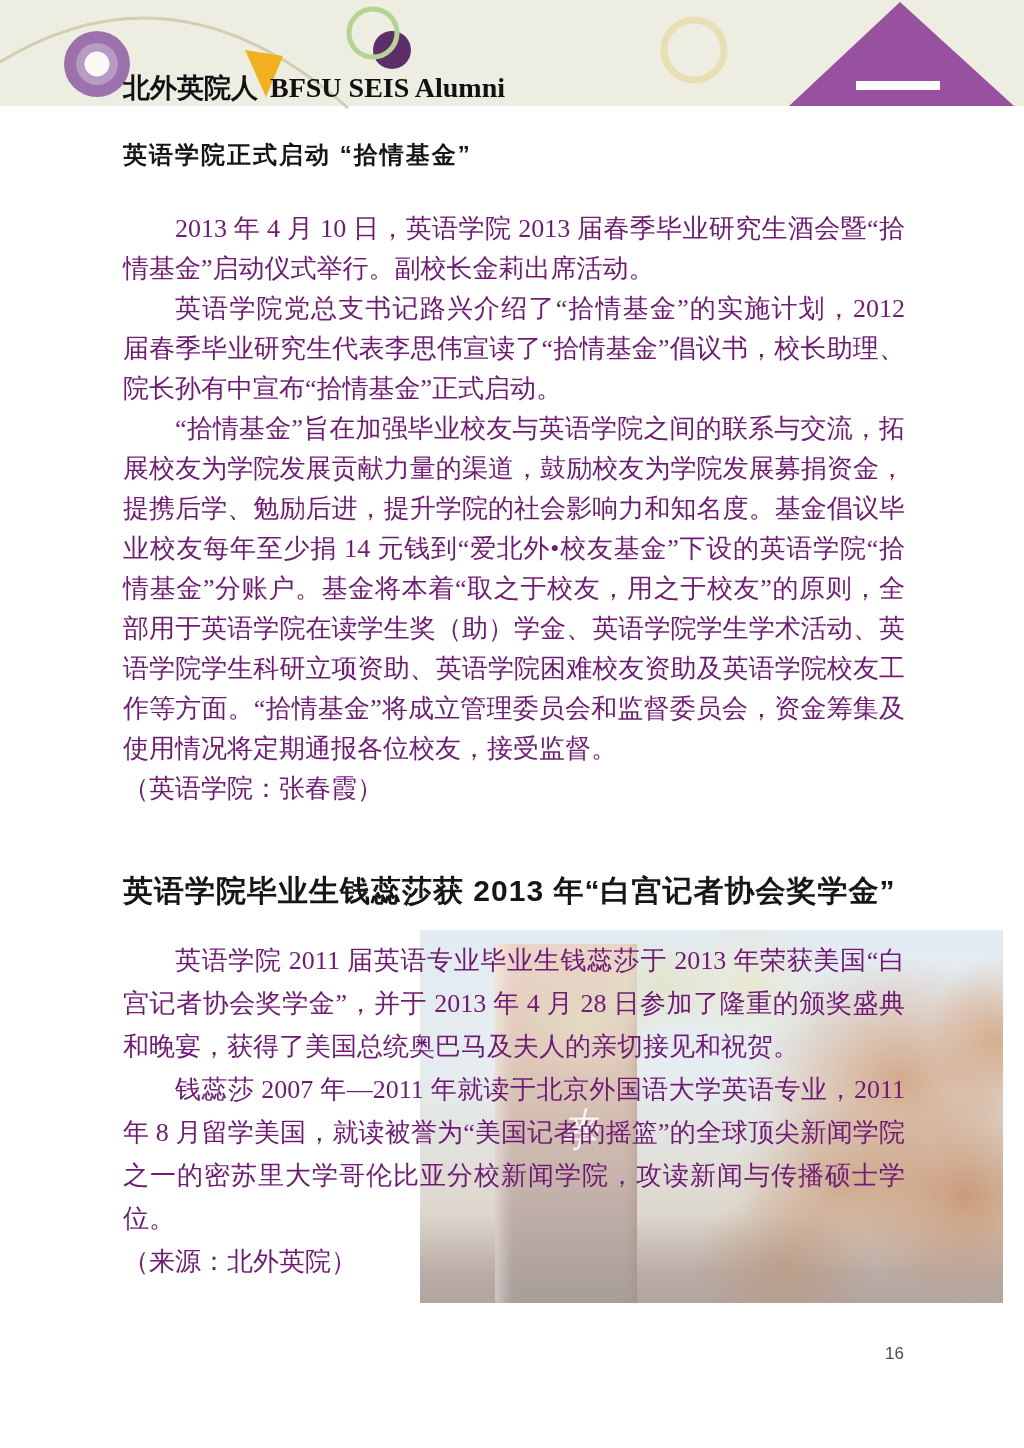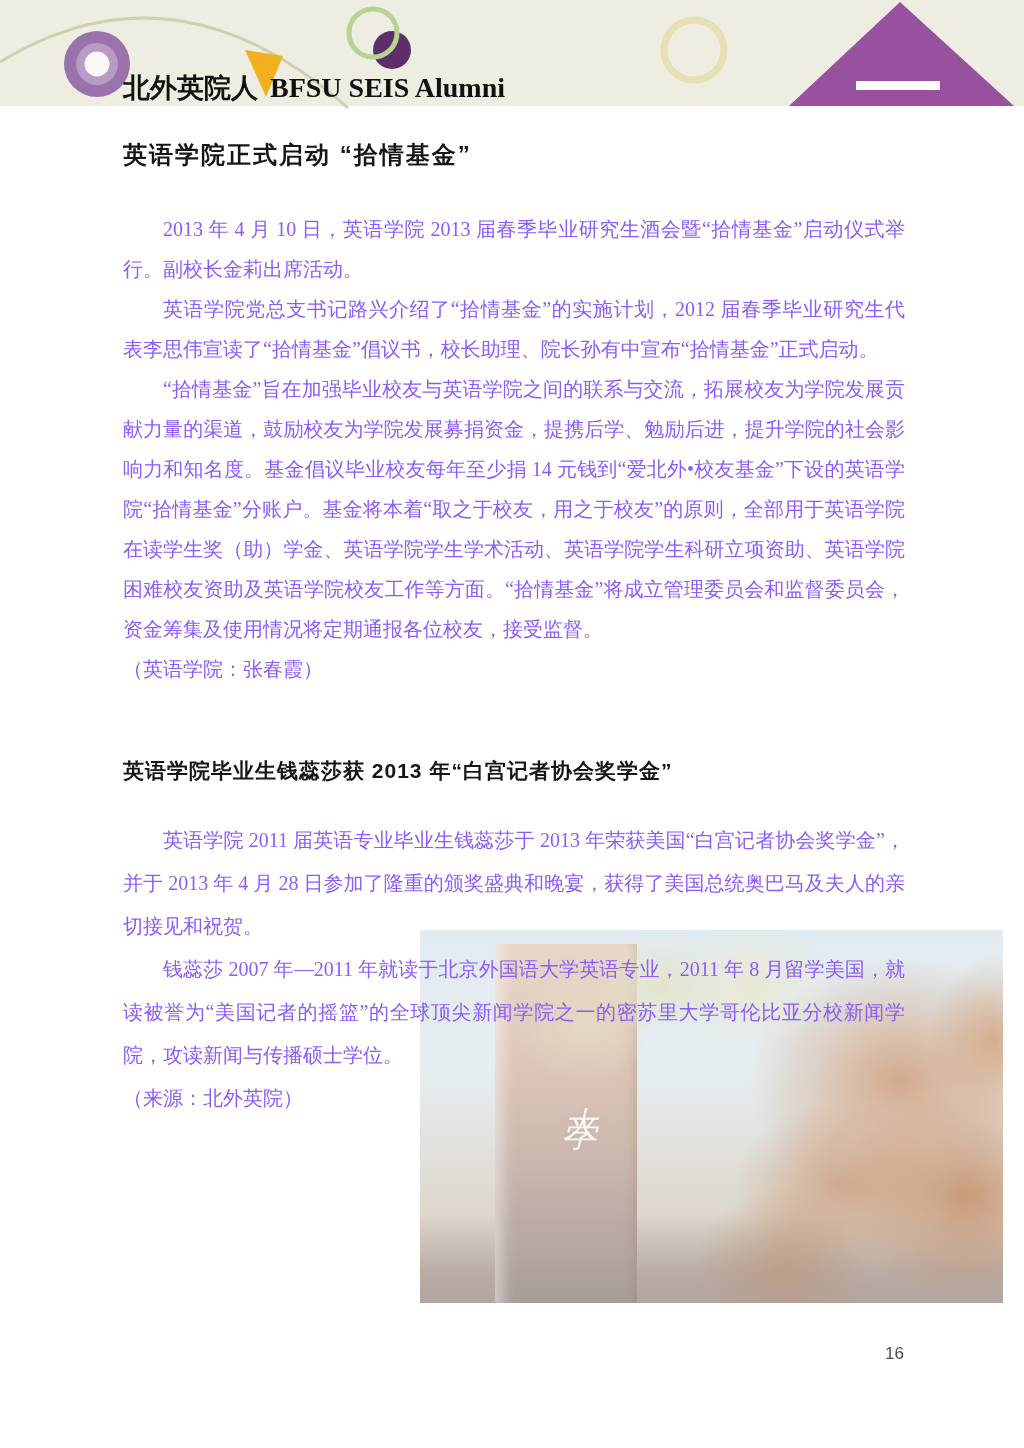--- a/index.html
+++ b/index.html
@@ -62,23 +62,23 @@
 
   
   .content {
     position:absolute; left:123px; top:106px; width:782px; z-index:2;
   }
   .article-title {
     font-family:"Liberation Sans","DejaVu Sans",sans-serif;
     font-weight:bold; color:#161616; text-align:left;
   }
   .title-1 { font-size:24px; letter-spacing:2px; margin-top:32px; line-height:33px; }
-  .title-2 { font-size:21px; letter-spacing:1px; margin-top:64px; line-height:36px; }
+  .title-2 { font-size:30px; letter-spacing:1px; margin-top:64px; line-height:36px; }
   .body-1 p, .body-2 p {
-    text-align:justify; text-indent:2em; font-size:20px; color:#8b5cf6;
+    text-align:justify; text-indent:2em; font-size:26px; color:#701a75;
   }
   .body-1 { margin-top:38px; }
   .body-1 p { line-height:40px; }
   .body-2 { margin-top:30px; }
   .body-2 p { line-height:43px; }
   .attribution { text-align:right; text-indent:0 !important;font-family:Liberation Serif, serif; }
 
   
   .page-number {
     position:absolute; right:120px; top:1344px; z-index:2;

